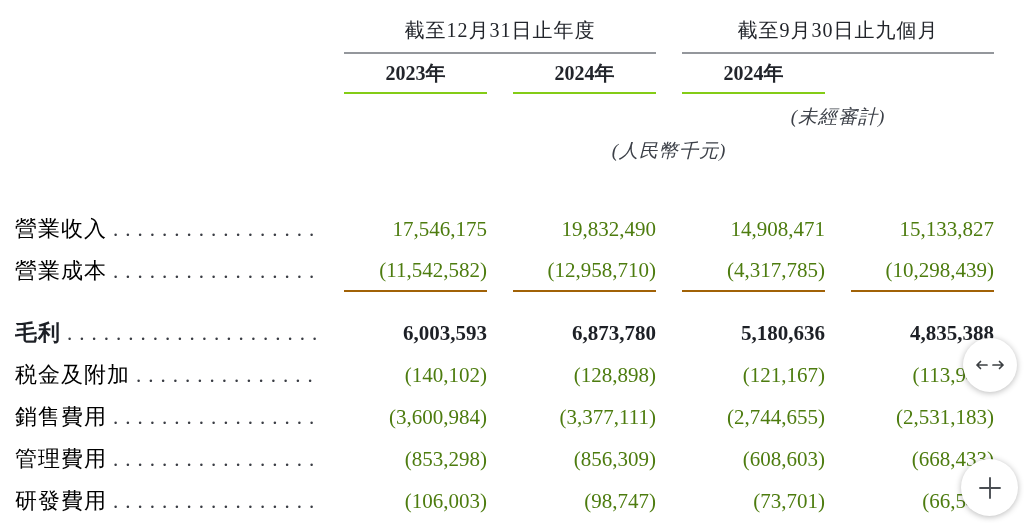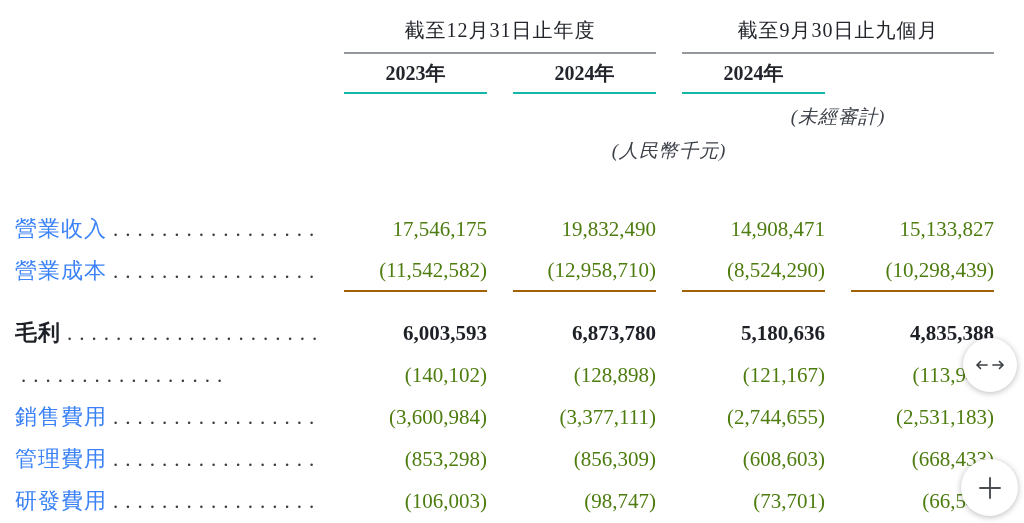--- a/index.html
+++ b/index.html
@@ -25,42 +25,42 @@
     display:flex; justify-content:center; align-items:flex-start;
     border-bottom:2px solid #94979c;
     font-weight:normal; font-size:20px; color:#22252b;
     letter-spacing:1px;
   }
   .group-1 { grid-column:2 / 4; }
   .group-2 { grid-column:4 / 6; }
   .year-cell {
     height:40px;
     display:flex; justify-content:center; align-items:flex-end;
-    border-bottom:2px solid #14b8a6;
+    border-bottom:2px solid #84cc16;
     font-weight:bold; font-size:20px; color:#22252b;
     padding-bottom:5px;
   }
 
   
   .note-cell {
     display:flex; justify-content:center; align-items:center;
     font-style:italic; font-size:19px; color:#3c4048;
     letter-spacing:1px;
   }
   .note-unaudited { grid-column:4 / 6; height:38px; padding-top:8px;font-family:Liberation Serif, serif; }
   .note-span-1 { grid-column:1 / 4; }
   .note-span-2 { grid-column:1 / 2; }
   .note-currency { grid-column:2 / 6; height:34px; padding-top:4px;text-align:center; }
 
   
   .data-grid { margin-top:42px; }
   .data-row { display:contents; }
   .cell { height:42px; display:flex; align-items:center; }
   .label-cell { overflow:hidden; }
-  .row-label { font-size:22px; color:#3b82f6; white-space:nowrap; letter-spacing:1px; }
+  .row-label { font-size:22px; color:#000000; white-space:nowrap; letter-spacing:1px; }
   .leader {
     flex:1; overflow:hidden; white-space:nowrap;
     font-size:21px; color:#3a3d44; letter-spacing:7px;
     padding-left:6px;
   }
   .num-cell { justify-content:flex-end; font-size:21px; color:#303post;}
   .num-cell { justify-content:flex-end; font-size:21px; color:#4d7c0f; }
   .data-row.bold .row-label, .data-row.bold .num-cell { font-weight:bold; color:#1d2026; }
   .data-row.ruled .num-cell { border-bottom:2px solid #a16207; }
   .data-row.gap-above .cell { margin-top:20px; }
@@ -105,26 +105,27 @@
   </div>
 
   <div class="g data-grid" id="rows">
       <div class="data-row"><div class="cell label-cell">
           <span class="row-label">營業收入</span>
           <span class="leader">...................</span>
         </div><div class="cell num-cell">17,546,175</div><div class="cell num-cell">19,832,490</div><div class="cell num-cell">14,908,471</div><div class="cell num-cell">15,133,827</div></div>
       <div class="data-row ruled"><div class="cell label-cell">
           <span class="row-label">營業成本</span>
           <span class="leader">...................</span>
-        </div><div class="cell num-cell">(11,542,582)</div><div class="cell num-cell">(12,958,710)</div><div class="cell num-cell">(8,524,290)</div><div class="cell num-cell">(10,298,439)</div></div>
+        </div><div class="cell num-cell">(11,542,582)</div><div class="cell num-cell">(12,958,710)</div><div class="cell num-cell">(4,317,785)</div><div class="cell num-cell">(10,298,439)</div></div>
       <div class="data-row bold gap-above"><div class="cell label-cell">
           <span class="row-label">毛利</span>
           <span class="leader">......................</span>
         </div><div class="cell num-cell">6,003,593</div><div class="cell num-cell">6,873,780</div><div class="cell num-cell">5,180,636</div><div class="cell num-cell">4,835,388</div></div>
       <div class="data-row"><div class="cell label-cell">
+          <span class="row-label">税金及附加</span>
           <span class="leader">.................</span>
         </div><div class="cell num-cell">(140,102)</div><div class="cell num-cell">(128,898)</div><div class="cell num-cell">(121,167)</div><div class="cell num-cell">(113,941)</div></div>
       <div class="data-row"><div class="cell label-cell">
           <span class="row-label">銷售費用</span>
           <span class="leader">...................</span>
         </div><div class="cell num-cell">(3,600,984)</div><div class="cell num-cell">(3,377,111)</div><div class="cell num-cell">(2,744,655)</div><div class="cell num-cell">(2,531,183)</div></div>
       <div class="data-row"><div class="cell label-cell">
           <span class="row-label">管理費用</span>
           <span class="leader">...................</span>
         </div><div class="cell num-cell">(853,298)</div><div class="cell num-cell">(856,309)</div><div class="cell num-cell">(608,603)</div><div class="cell num-cell">(668,433)</div></div>

